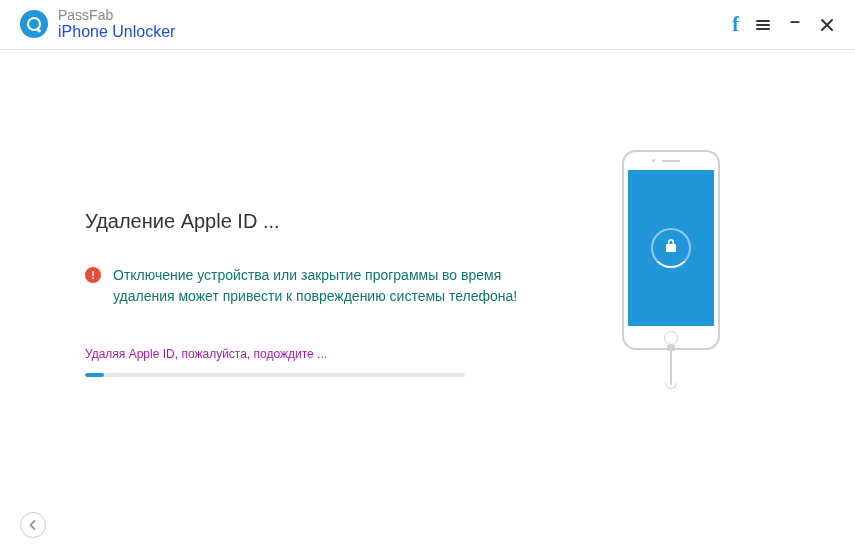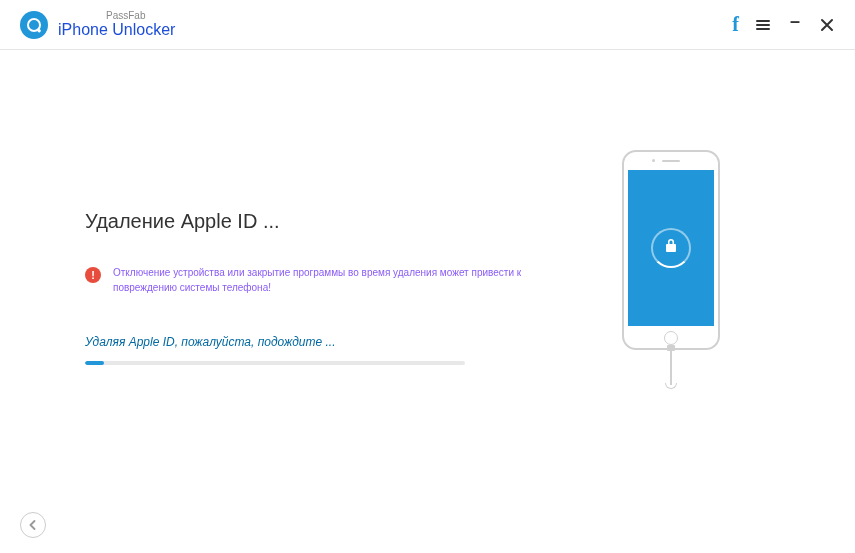--- a/index.html
+++ b/index.html
@@ -51,23 +51,22 @@
       bottom: -2px;
       right: -2px;
       border-radius: 1px;
     }
     .brand {
       display: flex;
       flex-direction: column;
       line-height: 1.1;
     }
     .brand-small {
-      font-size: 10px;
+      font-size: 14px;
       color: #888;
-      margin-left: 48px;
     }
     .brand-main {
       font-size: 16px;
       color: #1d4ed8;
       font-weight: 400;
     }
     .header-right {
       display: flex;
       align-items: center;
       gap: 16px;
@@ -119,29 +118,28 @@
       color: #fff;
       display: flex;
       align-items: center;
       justify-content: center;
       font-size: 11px;
       font-weight: bold;
       flex-shrink: 0;
       margin-top: 2px;
     }
     .warning-text {
-      font-size: 10px;
-      color: #8b5cf6;
+      font-size: 14px;
+      color: #0f766e;
       line-height: 1.5;
     }
     .progress-label {
       font-size: 12px;
-      color: #0369a1;
+      color: #a21caf;
       margin-bottom: 12px;
-      font-style: italic;
     }
     .progress-bar {
       width: 380px;
       height: 4px;
       background: #e8e8e8;
       border-radius: 2px;
       overflow: hidden;
     }
     .progress-fill {
       height: 100%;

